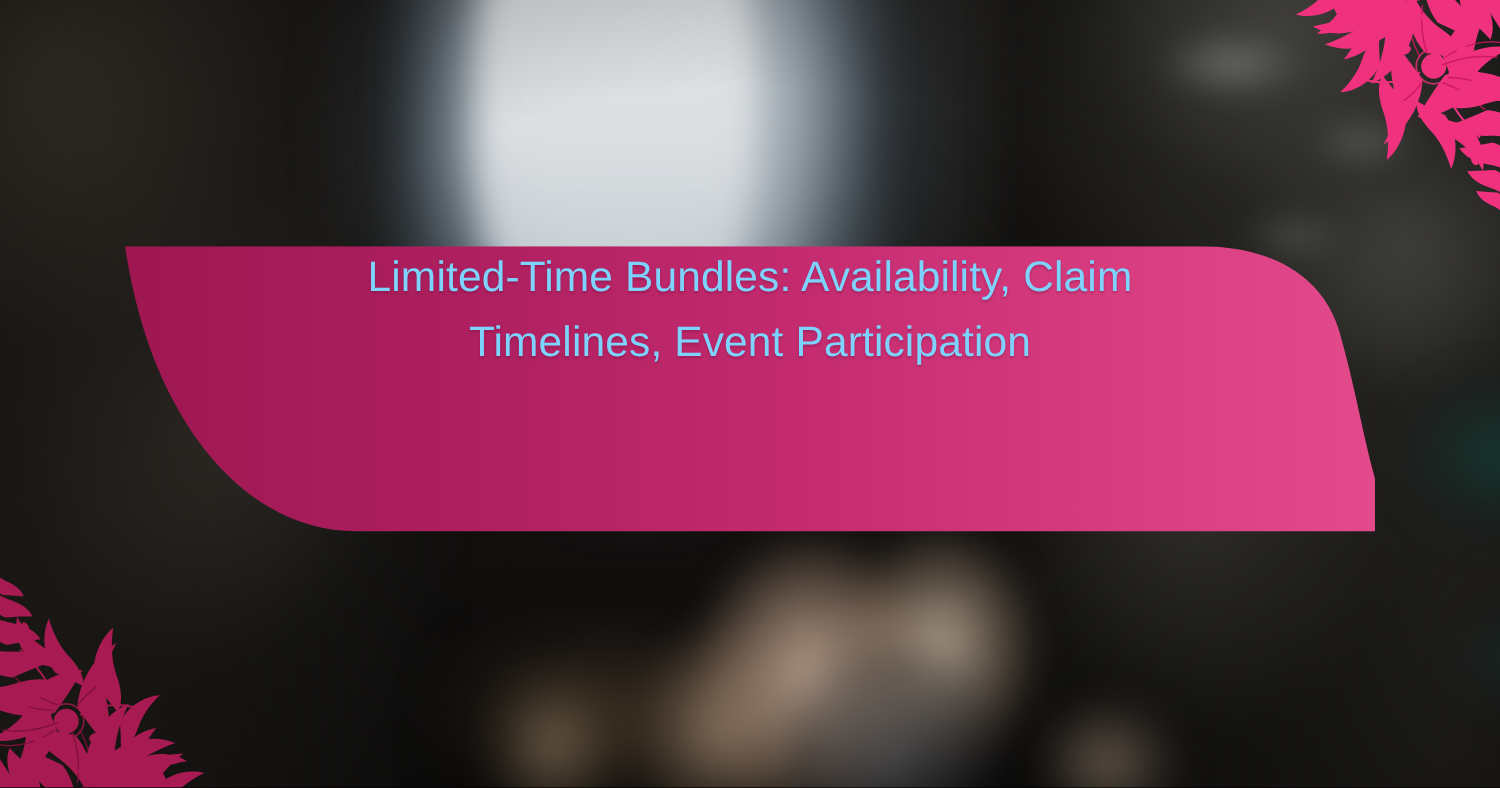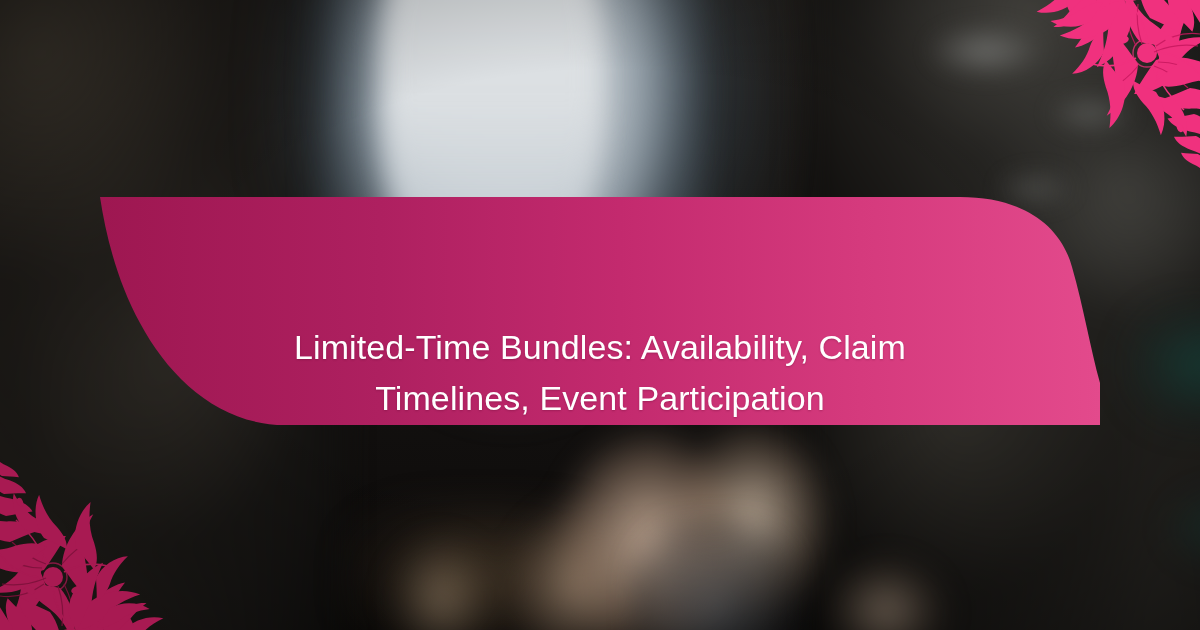--- a/index.html
+++ b/index.html
@@ -236,25 +236,25 @@
 
   .banner-text {
     position: absolute;
     left: 0;
     right: 0;
     top: 0;
     bottom: 0;
     display: flex;
     flex-direction: column;
     align-items: center;
-    justify-content: flex-end;
+    justify-content: flex-start;
     padding: 0 120px 8px 120px;
     box-sizing: border-box;
     text-align: center;
-    color: #ffffff;
+    color: #7dd3fc;
     font-size: 34px;
     font-weight: 400;
     line-height: 1.52;
     letter-spacing: 0.1px;
     text-shadow: 0 1px 2px rgba(90,10,45,0.30);
   }
   .banner-title {
     max-width: 720px;
   }
 </style>

